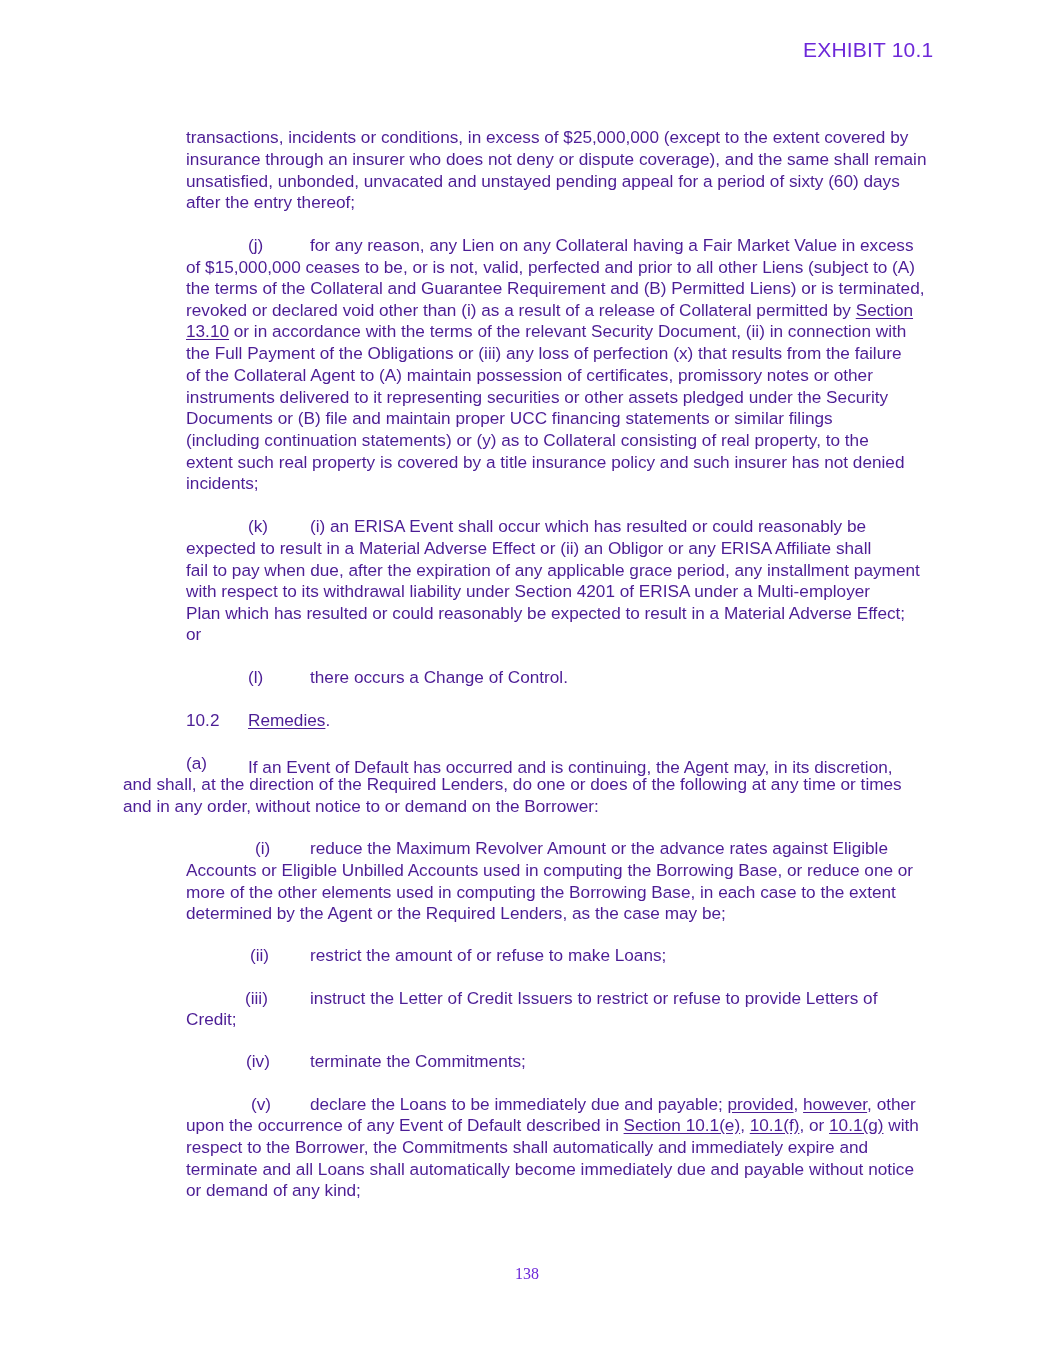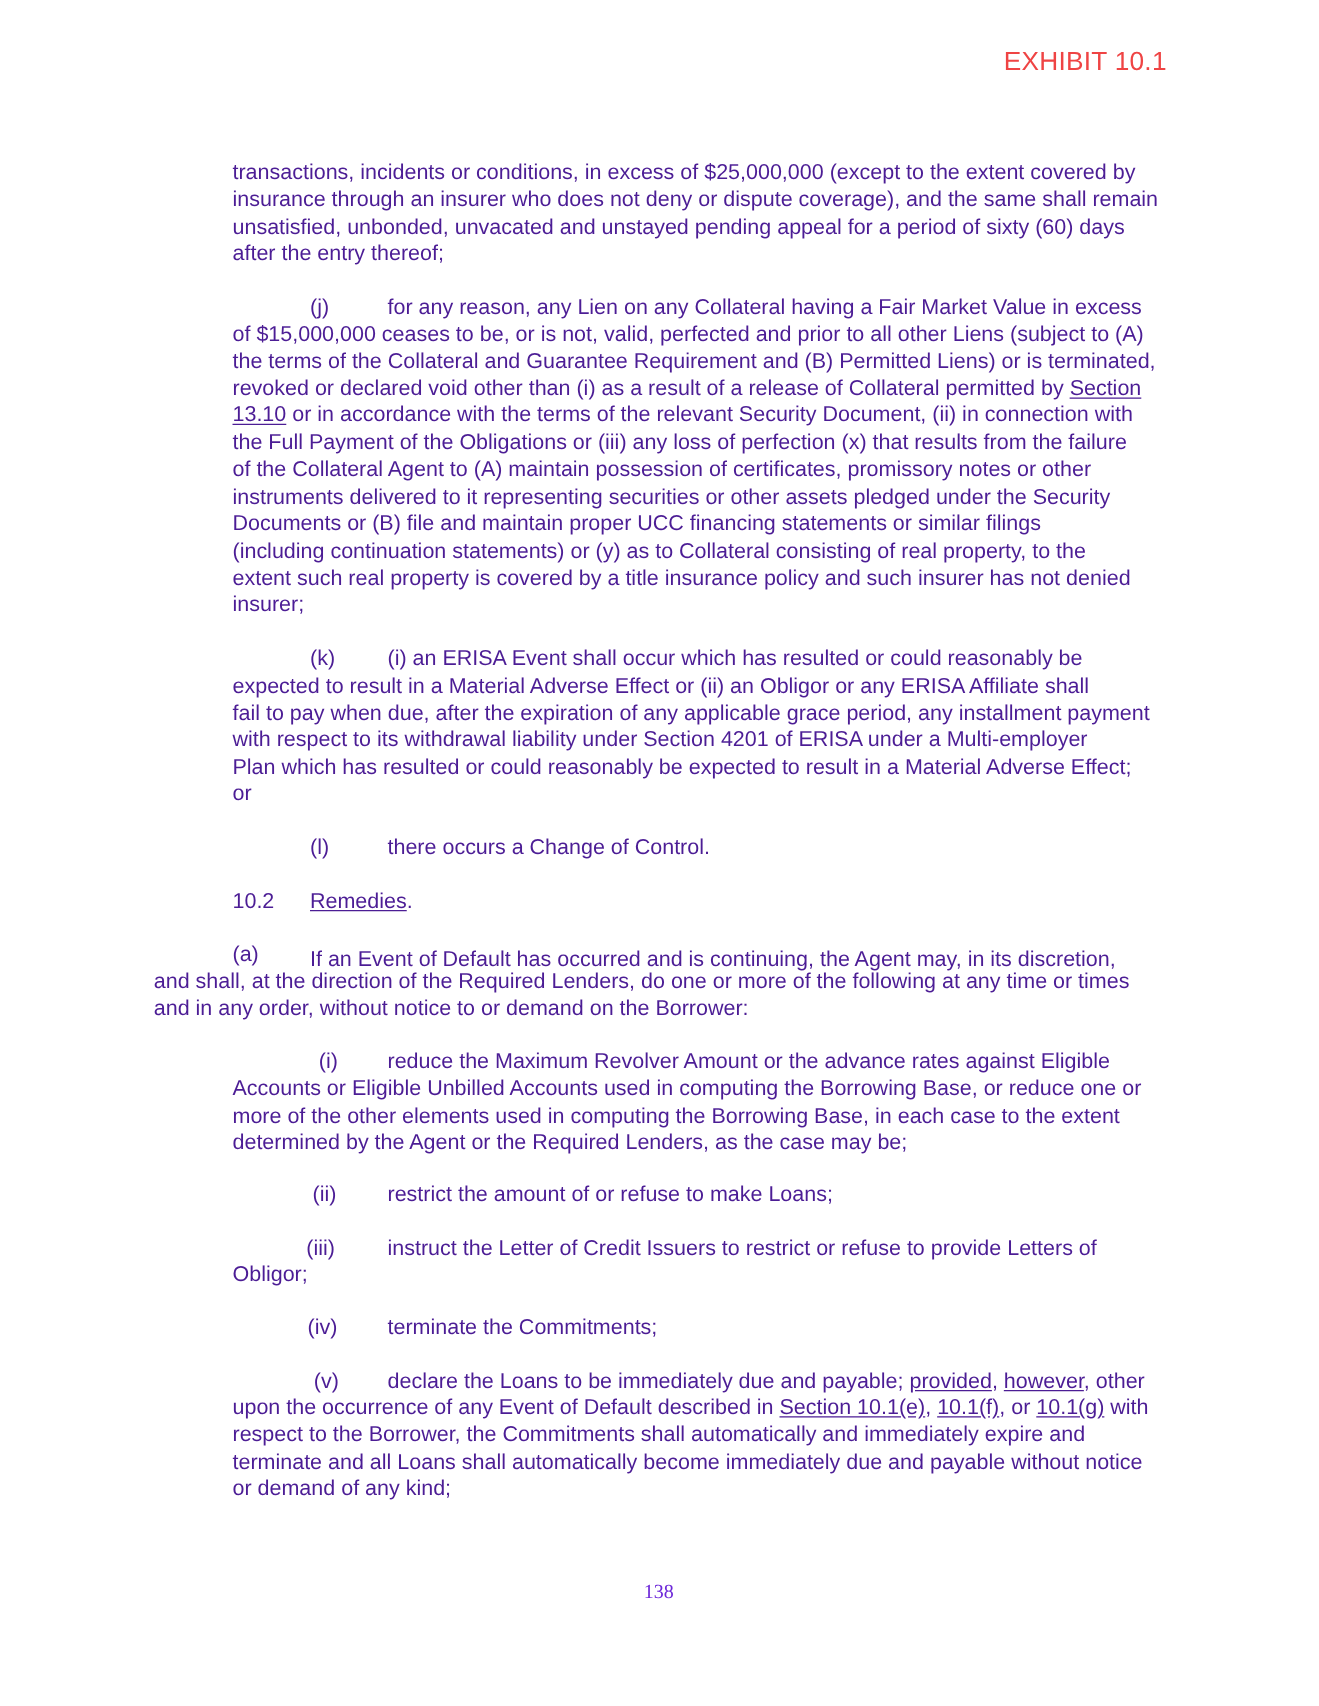--- a/index.html
+++ b/index.html
@@ -1,20 +1,20 @@
 <!DOCTYPE html>
 <html><head>
   <meta charset="utf-8">
   <style>
     html, body { margin: 0; padding: 0; background: #ffffff; }
     body { width: 1055px; height: 1365px; position: relative; overflow: hidden; }
     .page { position: absolute; left: 0; top: 0; width: 1055px; height: 1365px; background: #fff; }
     .exhibit {
       position: absolute; left: 803px; top: 38px;
-      font-family: "Liberation Sans", sans-serif; font-size: 21px; color: #ef4444;
+      font-family: "Liberation Sans", sans-serif; font-size: 21px; color: #6d28d9;
       letter-spacing: 0.2px; white-space: nowrap;
     }
     .ln {
       position: absolute; white-space: nowrap;
       font-family: Liberation Sans, sans-serif; font-size: 17.2px; color: #4c1d95;
       line-height: 22px;
     }
     .u { text-decoration: underline; text-underline-offset: 2px; }
     .pnum {
       position: absolute; left: 515px; top: 1265px;
@@ -41,21 +41,21 @@
     <div class="ln" style="left:186px;top:256px">of $15,000,000 ceases to be, or is not, valid, perfected and prior to all other Liens (subject to (A)</div>
     <div class="ln" style="left:186px;top:277px">the terms of the Collateral and Guarantee Requirement and (B) Permitted Liens) or is terminated,</div>
     <div class="ln" style="left:186px;top:299px"><span>revoked or declared void other than (i) as a result of a release of Collateral permitted by </span><span class="u">Section </span></div>
     <div class="ln" style="left:186px;top:320px"><span class="u">13.10</span><span> or in accordance with the terms of the relevant Security Document, (ii) in connection with</span></div>
     <div class="ln" style="left:186px;top:342px">the Full Payment of the Obligations or (iii) any loss of perfection (x) that results from the failure</div>
     <div class="ln" style="left:186px;top:364px">of the Collateral Agent to (A) maintain possession of certificates, promissory notes or other</div>
     <div class="ln" style="left:186px;top:386px">instruments delivered to it representing securities or other assets pledged under the Security</div>
     <div class="ln" style="left:186px;top:407px">Documents or (B) file and maintain proper UCC financing statements or similar filings</div>
     <div class="ln" style="left:186px;top:429px">(including continuation statements) or (y) as to Collateral consisting of real property, to the</div>
     <div class="ln" style="left:186px;top:451px">extent such real property is covered by a title insurance policy and such insurer has not denied</div>
-    <div class="ln" style="left:186px;top:472px">insurer;</div>
+    <div class="ln" style="left:186px;top:472px">incidents;</div>
   </div>
 
   <div>
     <div class="ln" style="left:248px;top:515px">(k)</div>
     <div class="ln" style="left:310px;top:515px">(i) an ERISA Event shall occur which has resulted or could reasonably be</div>
     <div class="ln" style="left:186px;top:537px">expected to result in a Material Adverse Effect or (ii) an Obligor or any ERISA Affiliate shall</div>
     <div class="ln" style="left:186px;top:559px">fail to pay when due, after the expiration of any applicable grace period, any installment payment</div>
     <div class="ln" style="left:186px;top:580px">with respect to its withdrawal liability under Section 4201 of ERISA under a Multi-employer</div>
     <div class="ln" style="left:186px;top:602px">Plan which has resulted or could reasonably be expected to result in a Material Adverse Effect;</div>
     <div class="ln" style="left:186px;top:623px">or</div>
@@ -67,41 +67,41 @@
   </div>
 
   <div>
     <div class="ln" style="left:186px;top:709px">10.2</div>
     <div class="ln" style="left:248px;top:709px"><span class="u">Remedies</span><span>.</span></div>
   </div>
 
   <div>
     <div class="ln" style="left:186px;top:752px">(a)</div>
     <div class="ln" style="left:248px;top:756px">If an Event of Default has occurred and is continuing, the Agent may, in its discretion,</div>
-    <div class="ln" style="left:123px;top:773px">and shall, at the direction of the Required Lenders, do one or more of the following at any time or times</div>
+    <div class="ln" style="left:123px;top:773px">and shall, at the direction of the Required Lenders, do one or does of the following at any time or times</div>
     <div class="ln" style="left:123px;top:795px">and in any order, without notice to or demand on the Borrower:</div>
   </div>
 
   <div>
     <div class="ln" style="left:255px;top:837px">(i)</div>
     <div class="ln" style="left:310px;top:837px">reduce the Maximum Revolver Amount or the advance rates against Eligible</div>
     <div class="ln" style="left:186px;top:859px">Accounts or Eligible Unbilled Accounts used in computing the Borrowing Base, or reduce one or</div>
     <div class="ln" style="left:186px;top:881px">more of the other elements used in computing the Borrowing Base, in each case to the extent</div>
     <div class="ln" style="left:186px;top:902px">determined by the Agent or the Required Lenders, as the case may be;</div>
   </div>
 
   <div>
     <div class="ln" style="left:250px;top:944px">(ii)</div>
     <div class="ln" style="left:310px;top:944px">restrict the amount of or refuse to make Loans;</div>
   </div>
 
   <div>
     <div class="ln" style="left:245px;top:987px">(iii)</div>
     <div class="ln" style="left:310px;top:987px">instruct the Letter of Credit Issuers to restrict or refuse to provide Letters of</div>
-    <div class="ln" style="left:186px;top:1008px">Obligor;</div>
+    <div class="ln" style="left:186px;top:1008px">Credit;</div>
   </div>
 
   <div>
     <div class="ln" style="left:246px;top:1050px">(iv)</div>
     <div class="ln" style="left:310px;top:1050px">terminate the Commitments;</div>
   </div>
 
   <div>
     <div class="ln" style="left:251px;top:1093px">(v)</div>
     <div class="ln" style="left:310px;top:1093px"><span>declare the Loans to be immediately due and payable; </span><span class="u">provided</span><span>, </span><span class="u">however</span><span>, other</span></div>

